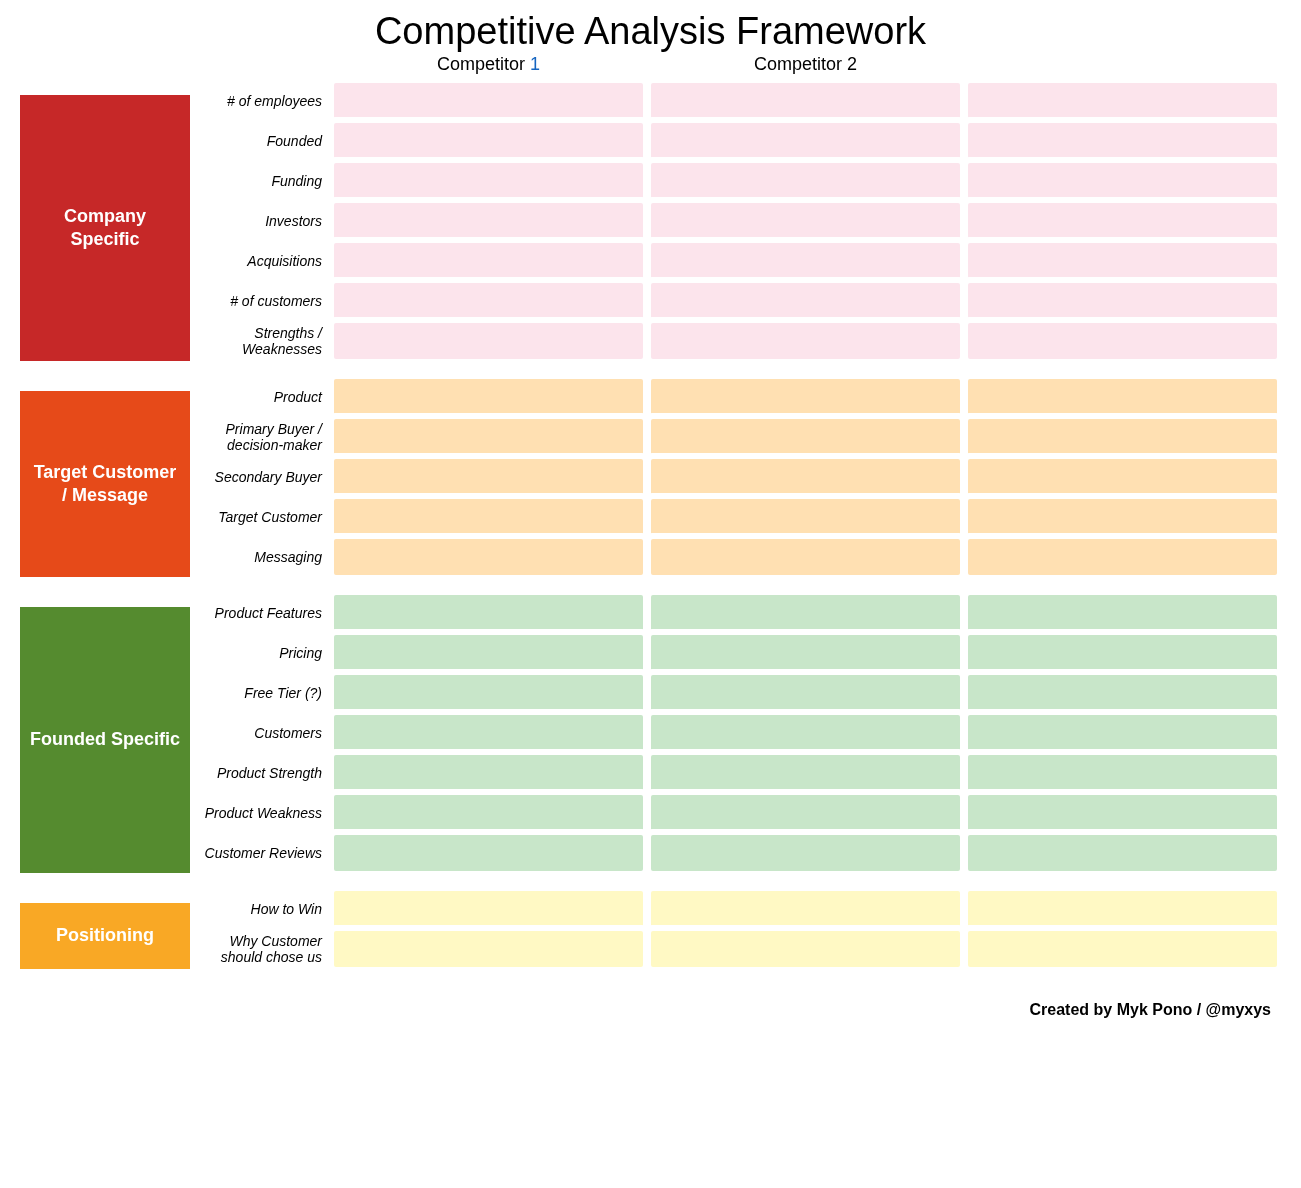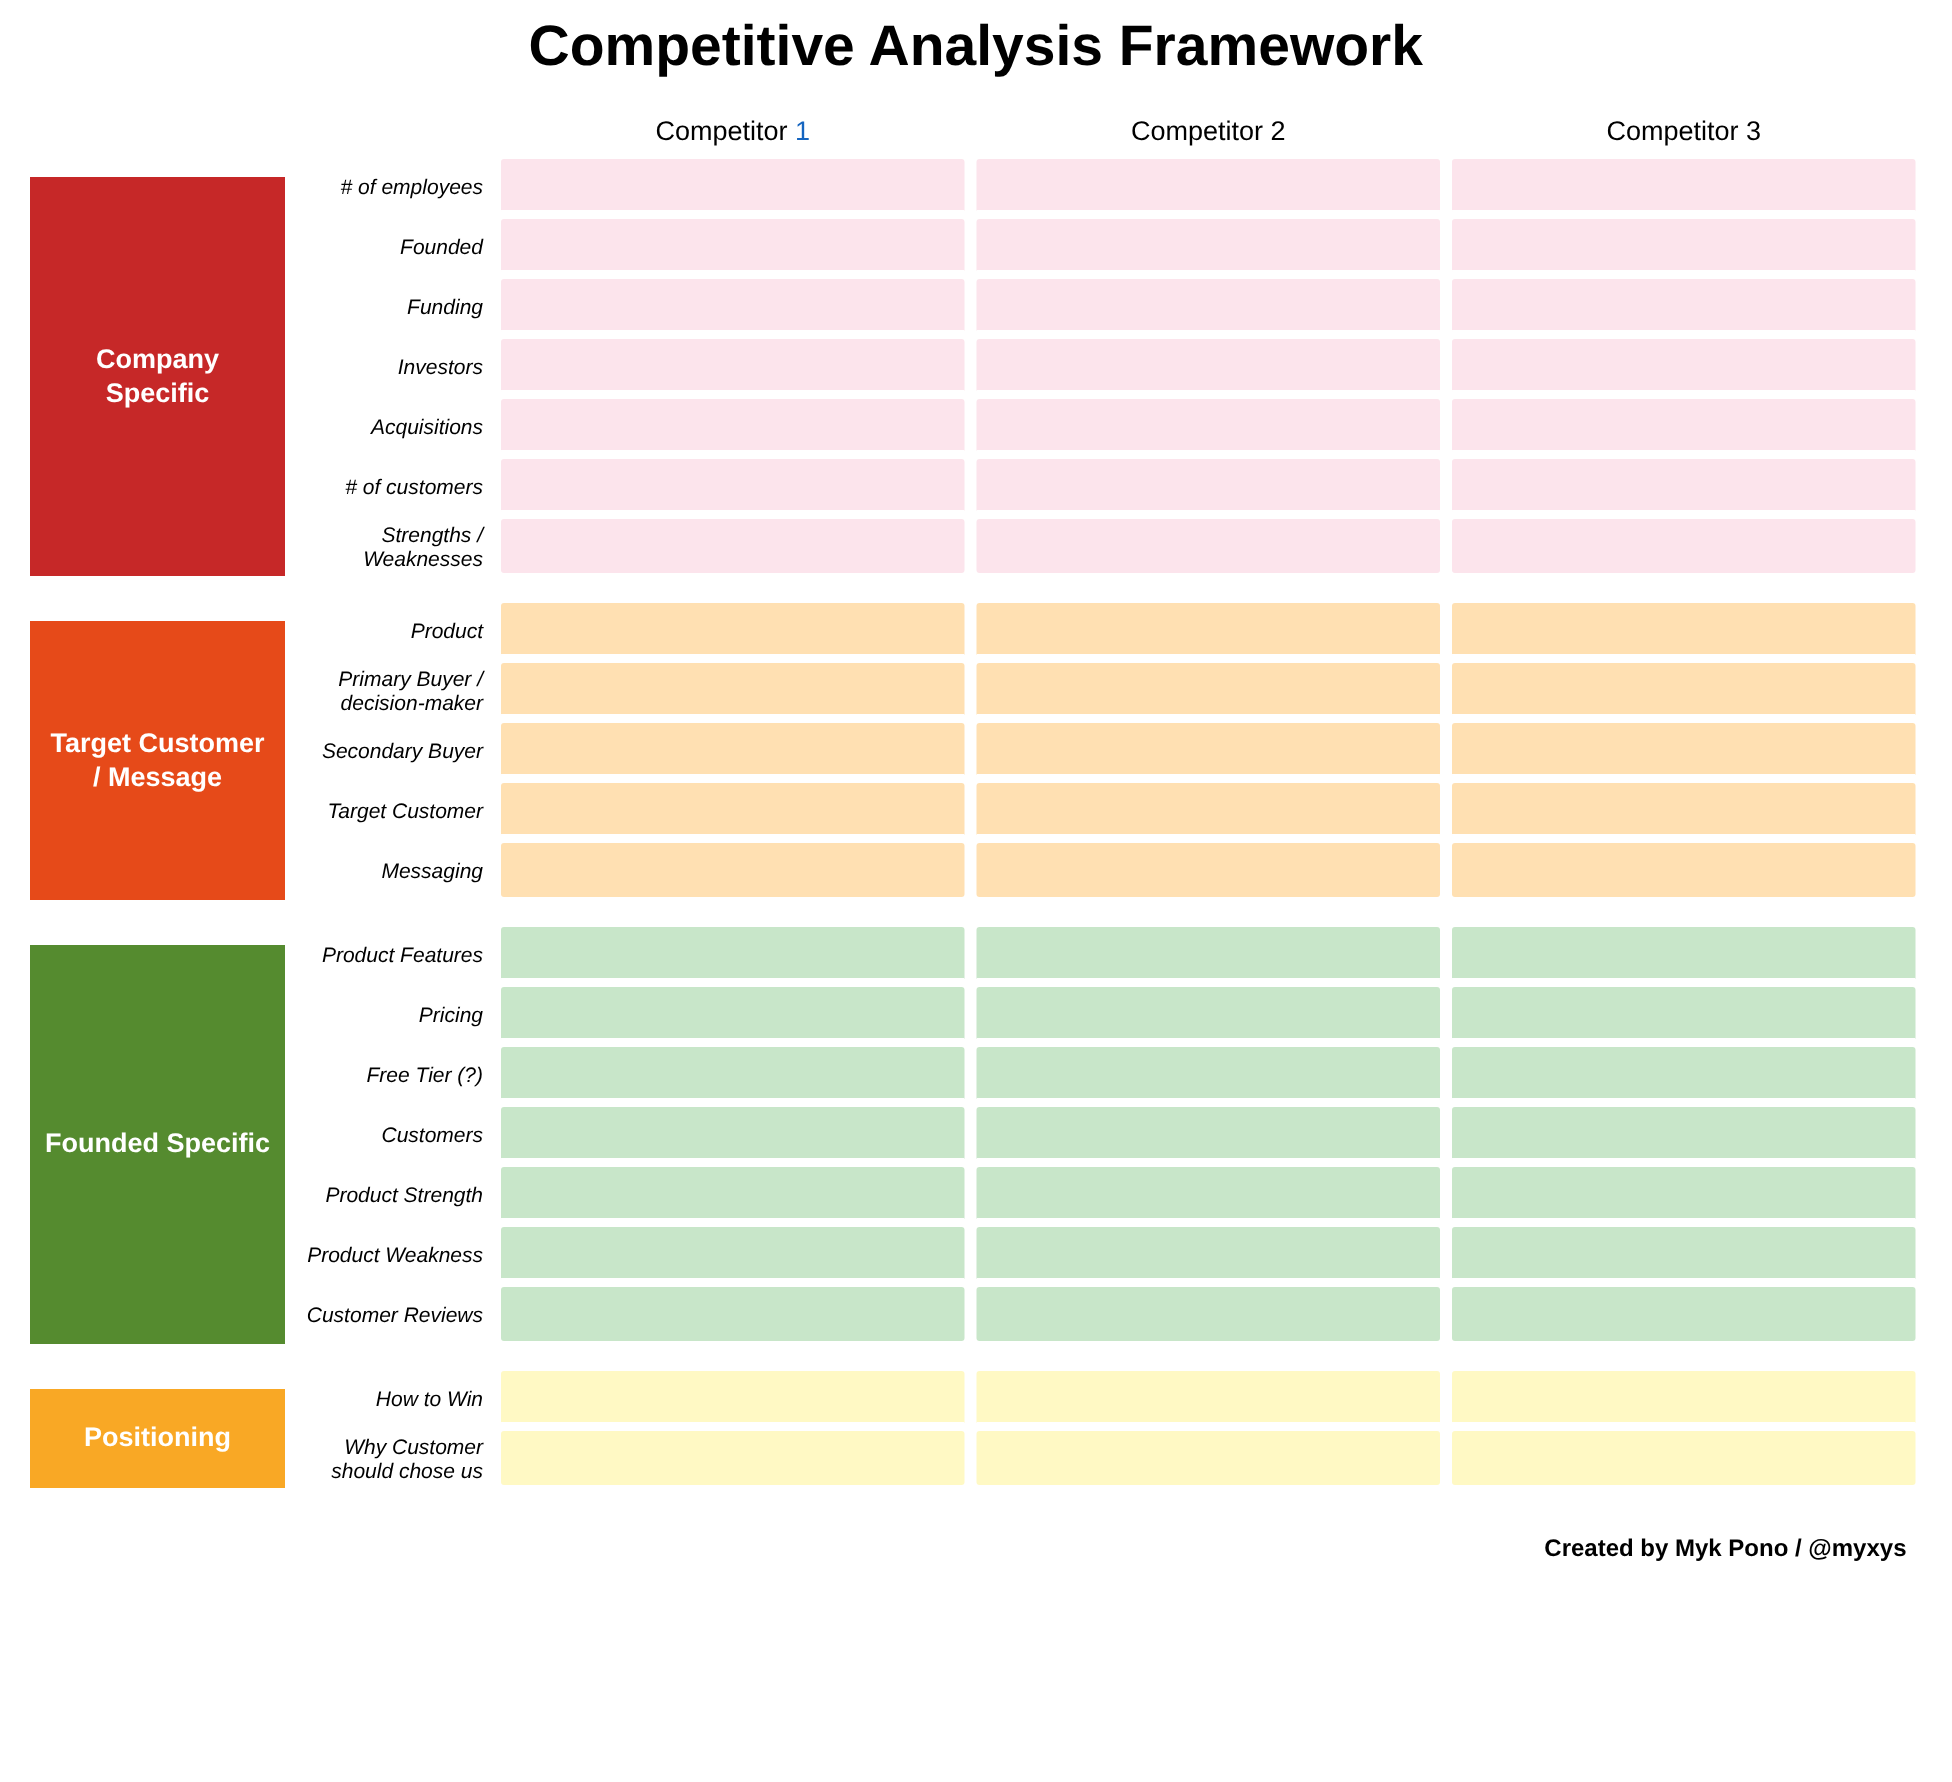--- a/index.html
+++ b/index.html
@@ -6,22 +6,22 @@
     body {
       font-family: Arial, sans-serif;
       background: #fff;
       width: 1301px;
       min-height: 1188px;
       padding: 10px 20px 20px 20px;
     }
     h1 {
       text-align: center;
       font-size: 38px;
-      font-weight: bold;
-      margin-bottom: 24px;
+      font-weight: normal;
+      margin-bottom: 1px;
     }
     .competitor-headers {
       display: grid;
       grid-template-columns: 170px 140px 1fr 1fr 1fr;
       margin-bottom: 6px;
     }
     .competitor-header {
       text-align: center;
       font-size: 18px;
       color: #000;
@@ -82,23 +82,20 @@
 <h1>Competitive Analysis Framework</h1>
 
 <div class="competitor-headers">
   <div></div>
   <div></div>
   <div class="competitor-header">
     Competitor <span>1</span>
   </div>
   <div class="competitor-header">
     Competitor 2
-  </div>
-  <div class="competitor-header">
-    Competitor 3
   </div>
 </div>
 
 <div class="framework" id="framework-container">
     <div style="display: grid; grid-template-columns: 170px 140px 1fr 1fr 1fr; gap: 0px; margin-bottom: 8px;">
       <div class="section-label company-label" style="grid-area: 1 / 1 / 8;">Company Specific</div>
       <div class="row-label" style="grid-area: 1 / 2; min-height: 40px; padding: 4px 8px 4px 4px; display: flex; align-items: center; justify-content: flex-end; font-style: italic; font-size: 14px; text-align: right;"># of employees</div>
       <div class="company-cell" style="grid-area: 1 / 3; margin: 2px 4px; min-height: 36px; border-radius: 2px; border-bottom: 2px solid white;"></div>
       <div class="company-cell" style="grid-area: 1 / 4; margin: 2px 4px; min-height: 36px; border-radius: 2px; border-bottom: 2px solid white;"></div>
       <div class="company-cell" style="grid-area: 1 / 5; margin: 2px 4px; min-height: 36px; border-radius: 2px; border-bottom: 2px solid white;"></div>

